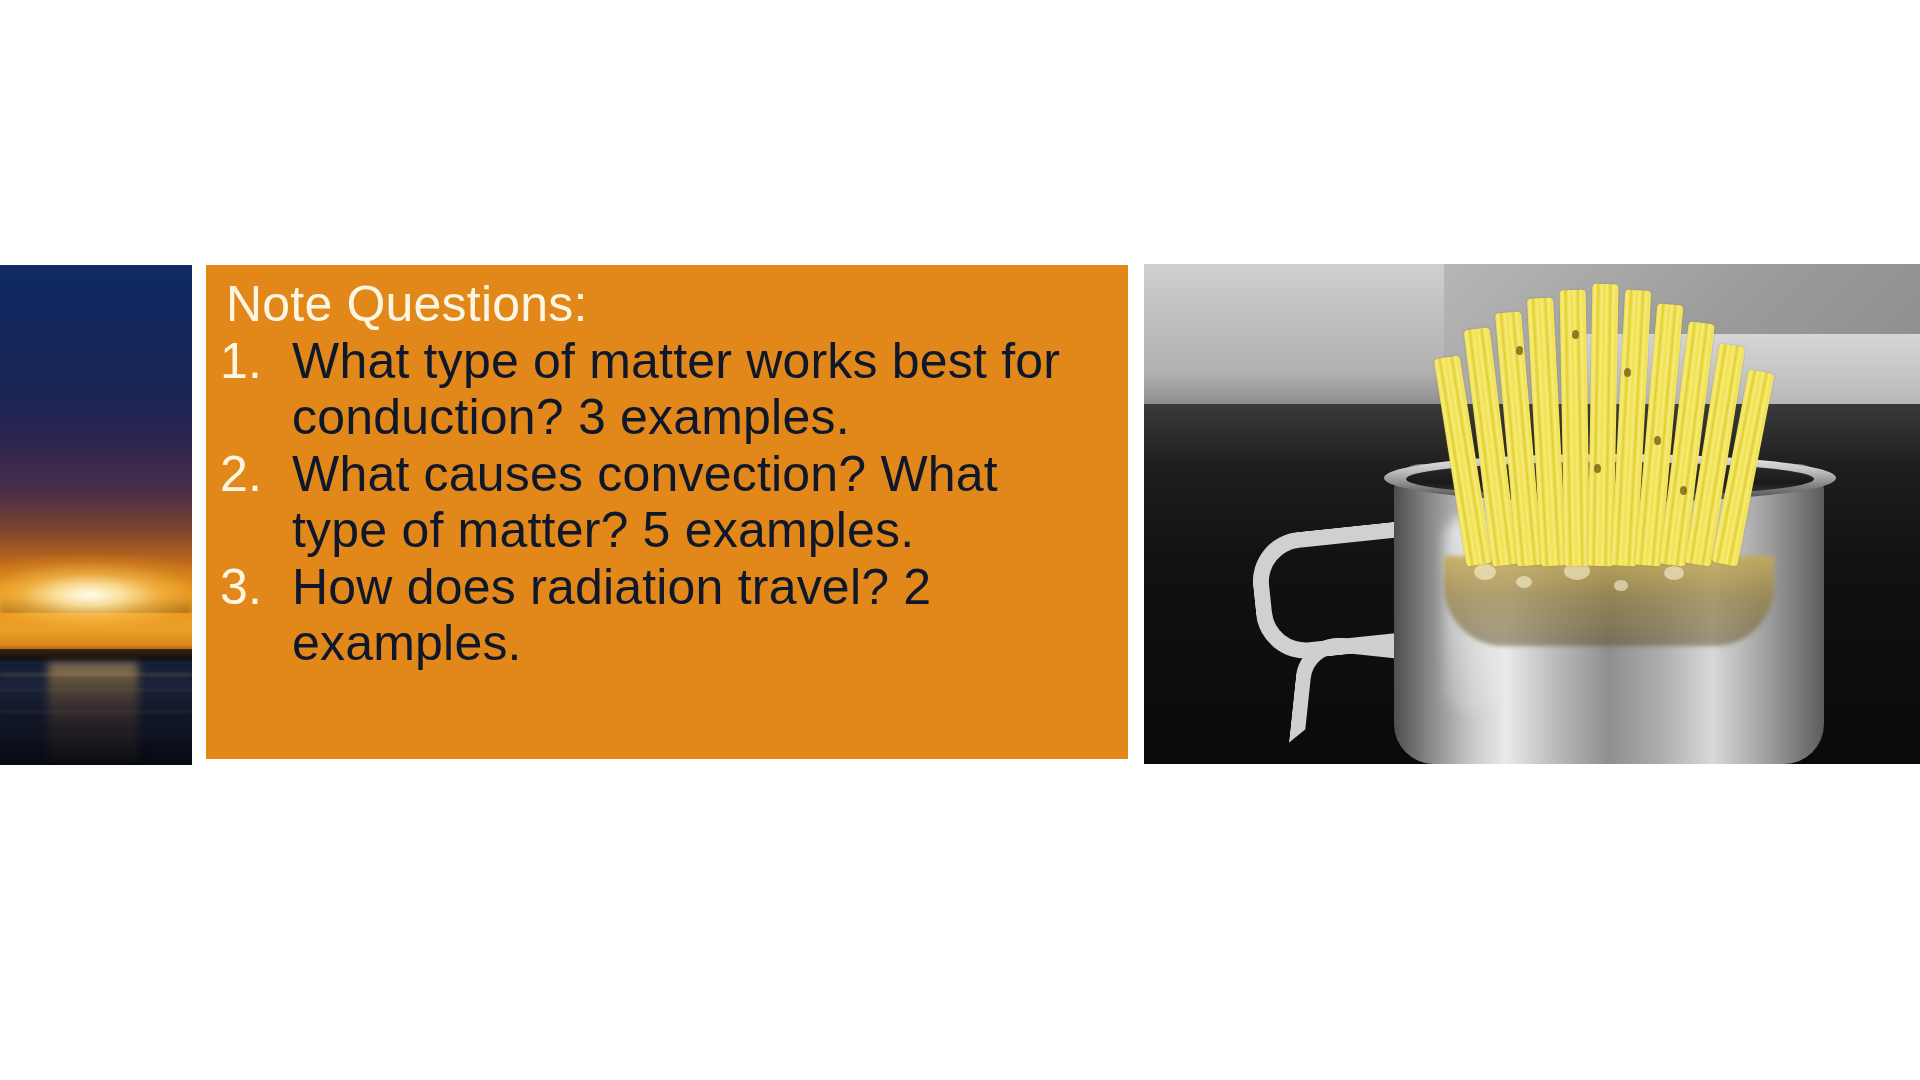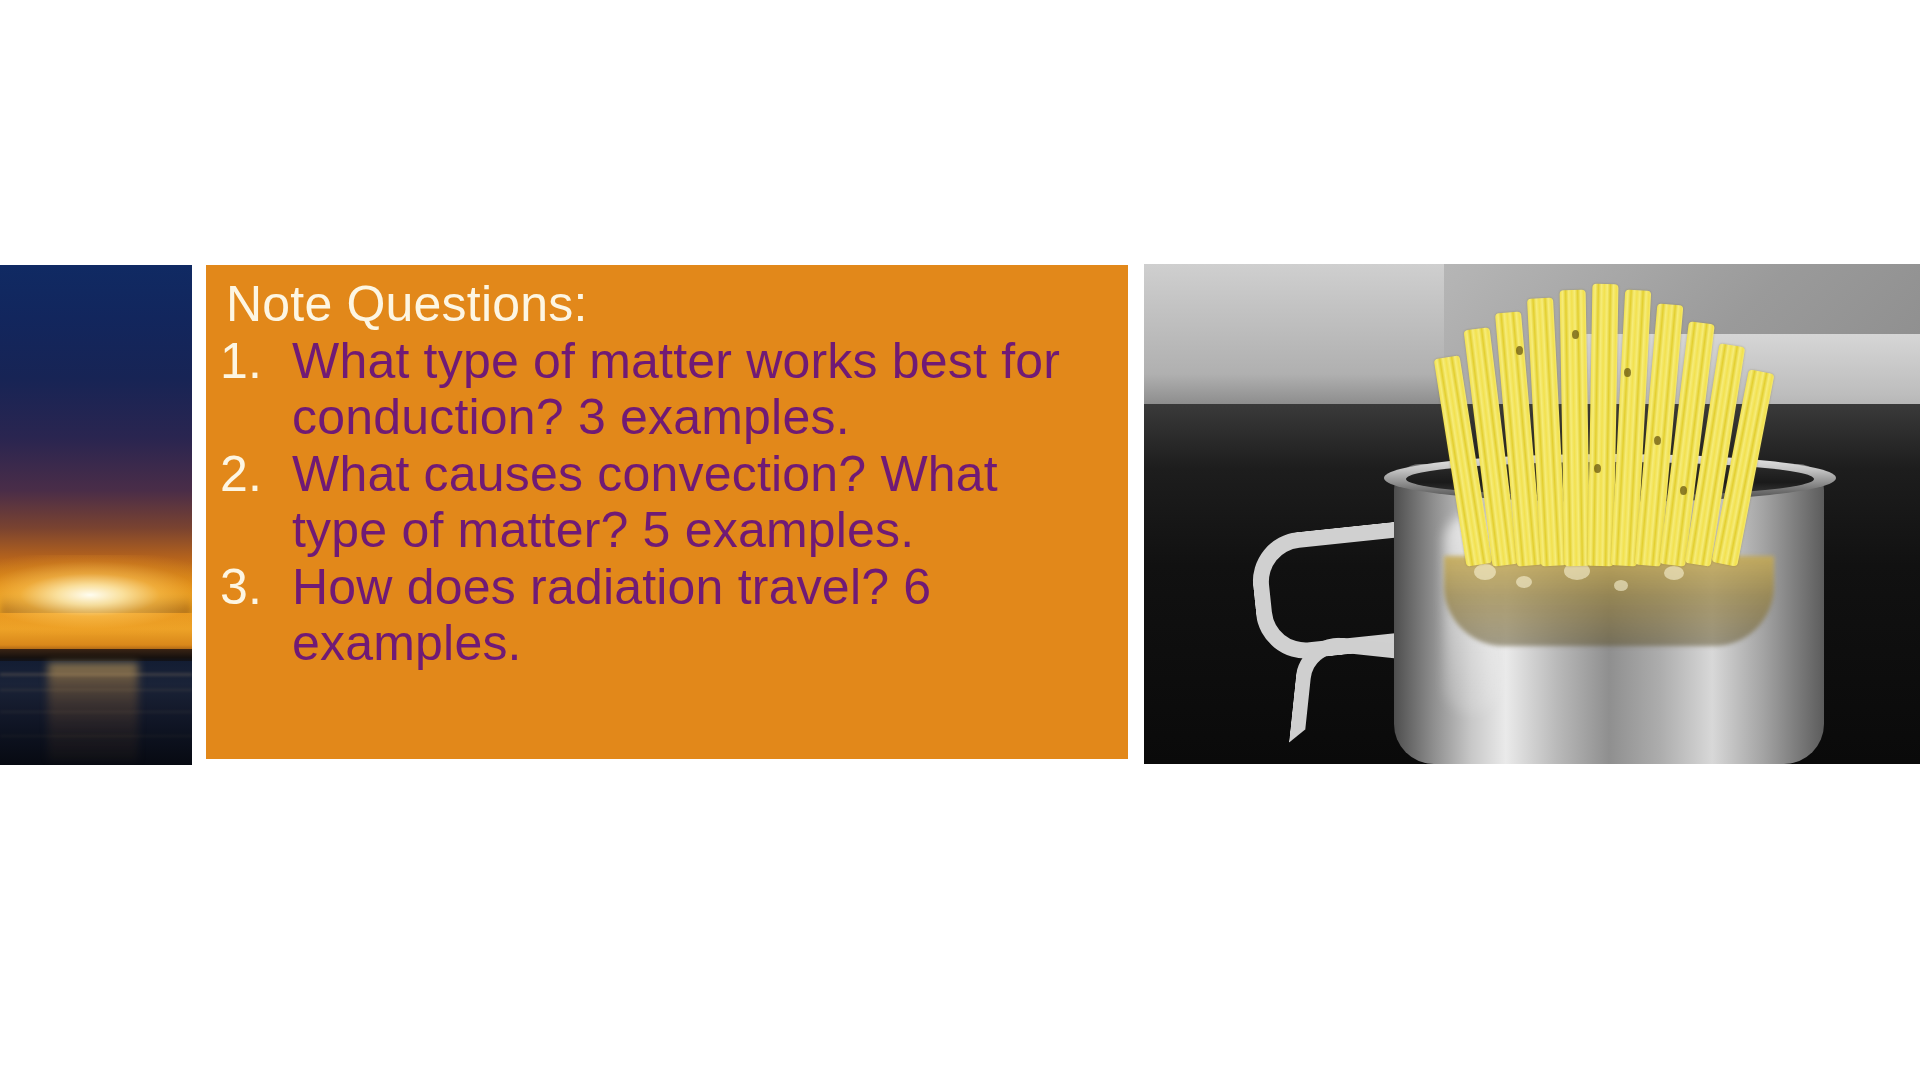--- a/index.html
+++ b/index.html
@@ -165,21 +165,21 @@
     margin: 0 0 1px 0;
   }
   .q-num {
     flex: 0 0 auto;
     width: 72px;
     text-align: left;
     color: #FDF6E3;
   }
   .q-text {
     flex: 1 1 auto;
-    color: #701a75;
+    color: #0f172a;
     max-width: 800px;
   }
 
   
   .pasta-photo {
     position: absolute;
     left: 1144px;
     top: 264px;
     width: 776px;
     height: 500px;
@@ -339,21 +339,21 @@
       <li class="q-item">
         <span class="q-num">1.</span>
         <span class="q-text">What type of matter works best for conduction? 3 examples.</span>
       </li>
       <li class="q-item">
         <span class="q-num">2.</span>
         <span class="q-text"> What causes convection? What type of matter? 5 examples.</span>
       </li>
       <li class="q-item">
         <span class="q-num">3.</span>
-        <span class="q-text">How does radiation travel? 6 examples.</span>
+        <span class="q-text">How does radiation travel? 2 examples.</span>
       </li>
     </ol>
   </div>
 
   <div class="pasta-photo">
     <div class="pasta-bg-top"></div>
     <div class="pasta-bg-wall"></div>
     <div class="pasta-counter"></div>
     <div class="pasta-stove"></div>
 

